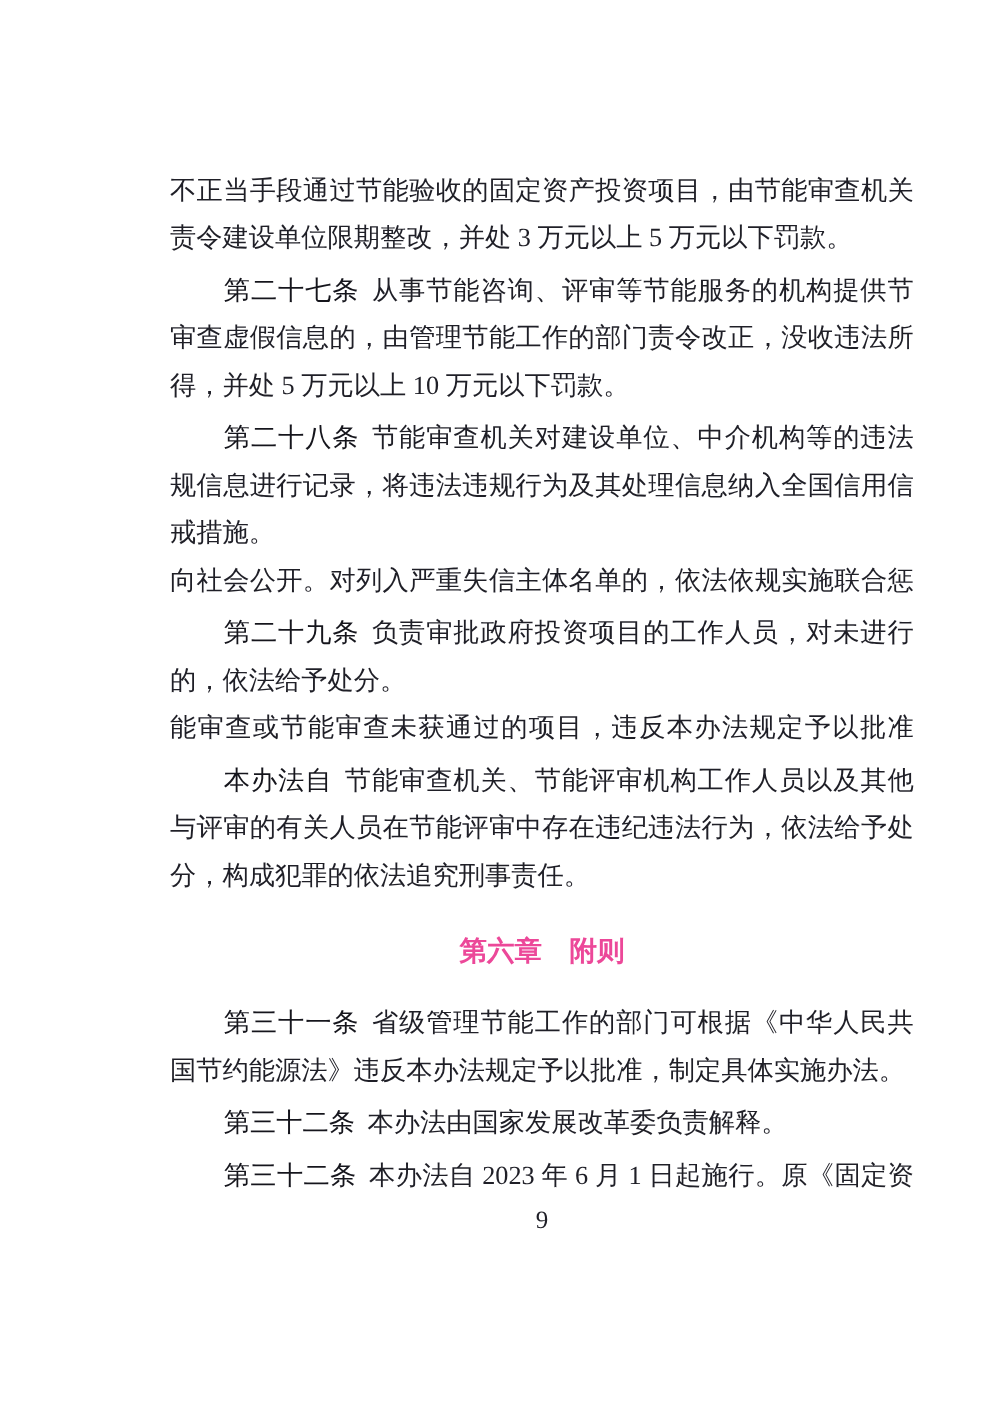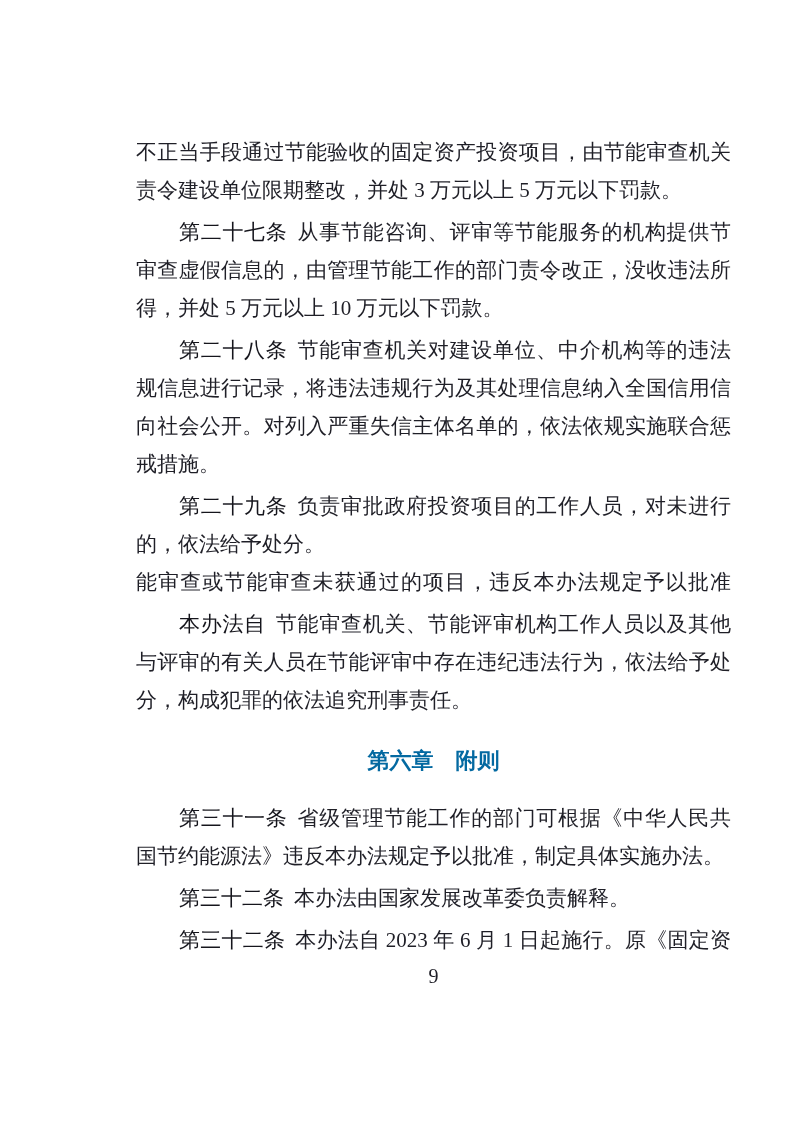--- a/index.html
+++ b/index.html
@@ -39,21 +39,21 @@
     color: #15151c;
     margin-right: 10px;
   }
   .chapter-heading {
     margin-top: 22px;
     margin-bottom: 18px;
     height: 40px;
     line-height: 40px;
     font-size: 22px;
     font-weight: bold;
-    color: #0369a1;
+    color: #ec4899;
     text-align: center;
   }
   .page-footer {
     margin-top: 2px;
     height: 26px;
     line-height: 26px;
     font-size: 20px;
     text-align: center;
     color: #1f1f27;
   }
@@ -71,22 +71,22 @@
 
     <div class="para">
       <div class="line jline firstline"><span class="term">第二十七条</span><span>从事节能咨询、评审等节能服务的机构提供节能</span></div>
       <div class="line jline">审查虚假信息的，由管理节能工作的部门责令改正，没收违法所</div>
       <div class="line">得，并处 5 万元以上 10 万元以下罚款。</div>
     </div>
 
     <div class="para">
       <div class="line jline firstline"><span class="term">第二十八条</span><span>节能审查机关对建设单位、中介机构等的违法违</span></div>
       <div class="line jline">规信息进行记录，将违法违规行为及其处理信息纳入全国信用信</div>
+      <div class="line">戒措施。</div>
       <div class="line jline">向社会公开。对列入严重失信主体名单的，依法依规实施联合惩</div>
-      <div class="line">戒措施。</div>
     </div>
 
     <div class="para">
       <div class="line jline firstline"><span class="term">第二十九条</span><span>负责审批政府投资项目的工作人员，对未进行节</span></div>
       <div class="line">的，依法给予处分。</div>
       <div class="line jline">能审查或节能审查未获通过的项目，违反本办法规定予以批准</div>
     </div>
 
     <div class="para">
       <div class="line jline firstline"><span class="term">本办法自</span><span>节能审查机关、节能评审机构工作人员以及其他参</span></div>

